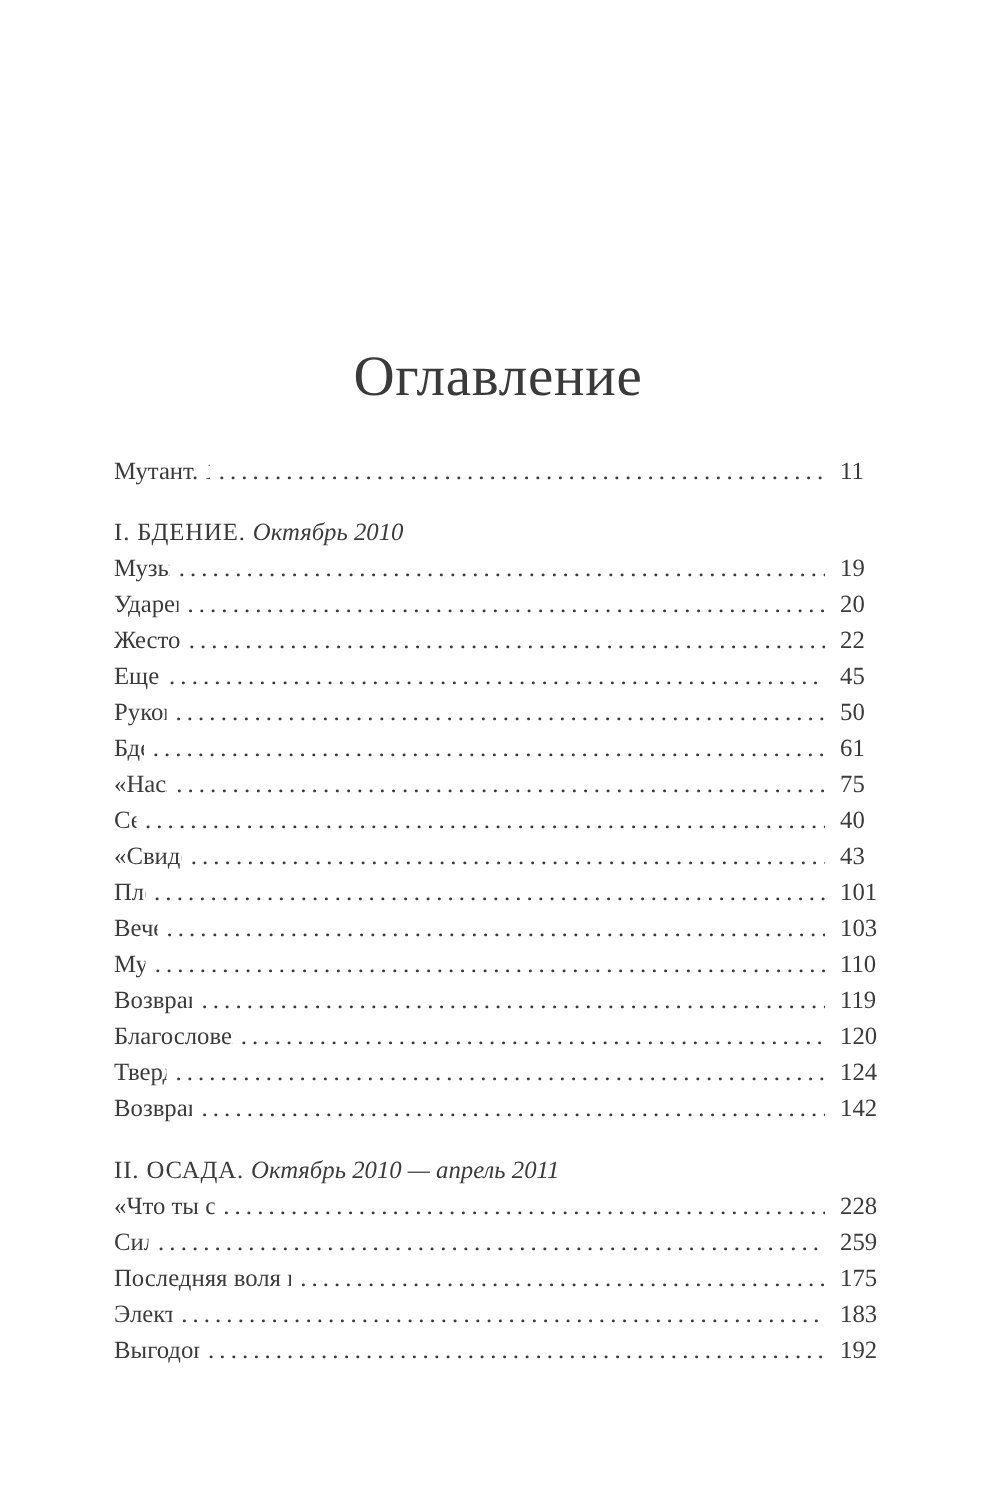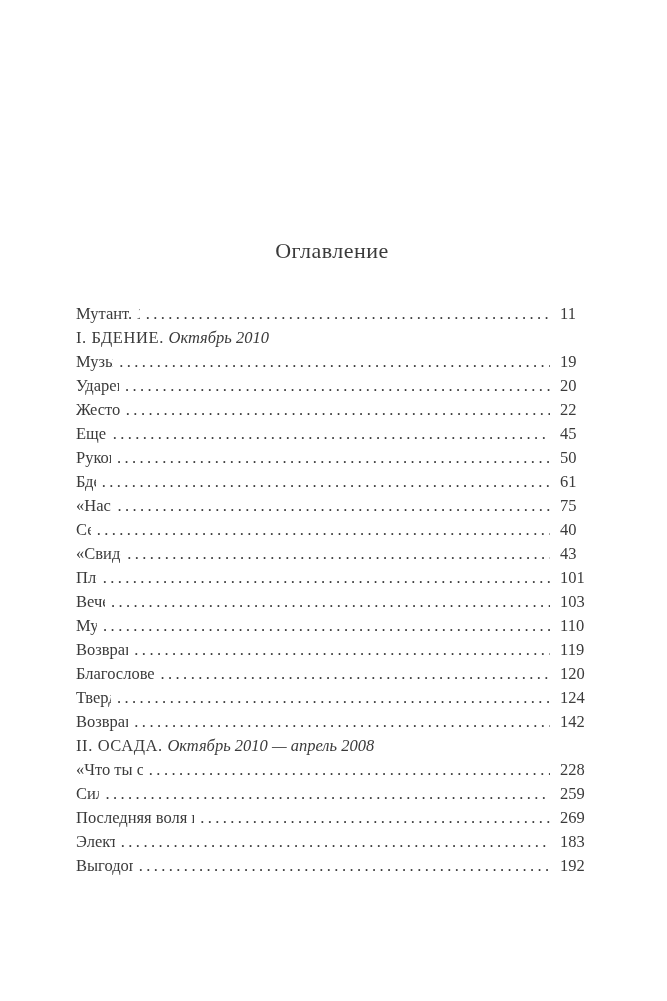--- a/index.html
+++ b/index.html
@@ -14,29 +14,29 @@
   .page {
     width: 667px;
     height: 1001px;
     box-sizing: border-box;
     padding: 0 79px 0 76px;
     background: #ffffff;
   }
   .title {
     margin: 0;
     padding-top: 234px;
-    font-size: 22px;
+    font-size: 38px;
     line-height: 34px;
     font-weight: 400;
     text-align: center;
     color: #3a3a3a;
     letter-spacing: 0.5px;
   }
   .toc { margin-top: 34px; }
-  .section { }
+  .section { margin-top: 17px; }
   .row {
     display: flex;
     align-items: baseline;
     font-size: 16.5px;
     line-height: 24px;
     white-space: nowrap;
   }
   .row .label { flex: 0 1 auto; overflow: hidden; }
   .row .num {
     flex: 0 0 auto;
@@ -159,37 +159,37 @@
       </div>
       <div class="row">
         <span class="label">Возвращение домой</span>
         <span class="dots"></span>
         <span class="num">142</span>
       </div>
     </div>
 
     <div class="section">
       <div class="heading-row">
-        <span class="heading-roman">II. ОСАДА.</span><span class="it">Октябрь 2010 — апрель 2008</span>
+        <span class="heading-roman">II. ОСАДА.</span><span class="it">Октябрь 2010 — апрель 2011</span>
       </div>
 
       <div class="row">
         <span class="label">«Что ты сделала с папой?»</span>
         <span class="dots"></span>
         <span class="num">228</span>
       </div>
       <div class="row">
         <span class="label">Сильная</span>
         <span class="dots"></span>
         <span class="num">259</span>
       </div>
       <div class="row">
         <span class="label">Последняя воля и завещание Джона Эрла Маккларена</span>
         <span class="dots"></span>
-        <span class="num">269</span>
+        <span class="num">175</span>
       </div>
       <div class="row">
         <span class="label">Электрошокер</span>
         <span class="dots"></span>
         <span class="num">183</span>
       </div>
       <div class="row">
         <span class="label">Выгодоприобретатель</span>
         <span class="dots"></span>
         <span class="num">192</span>

